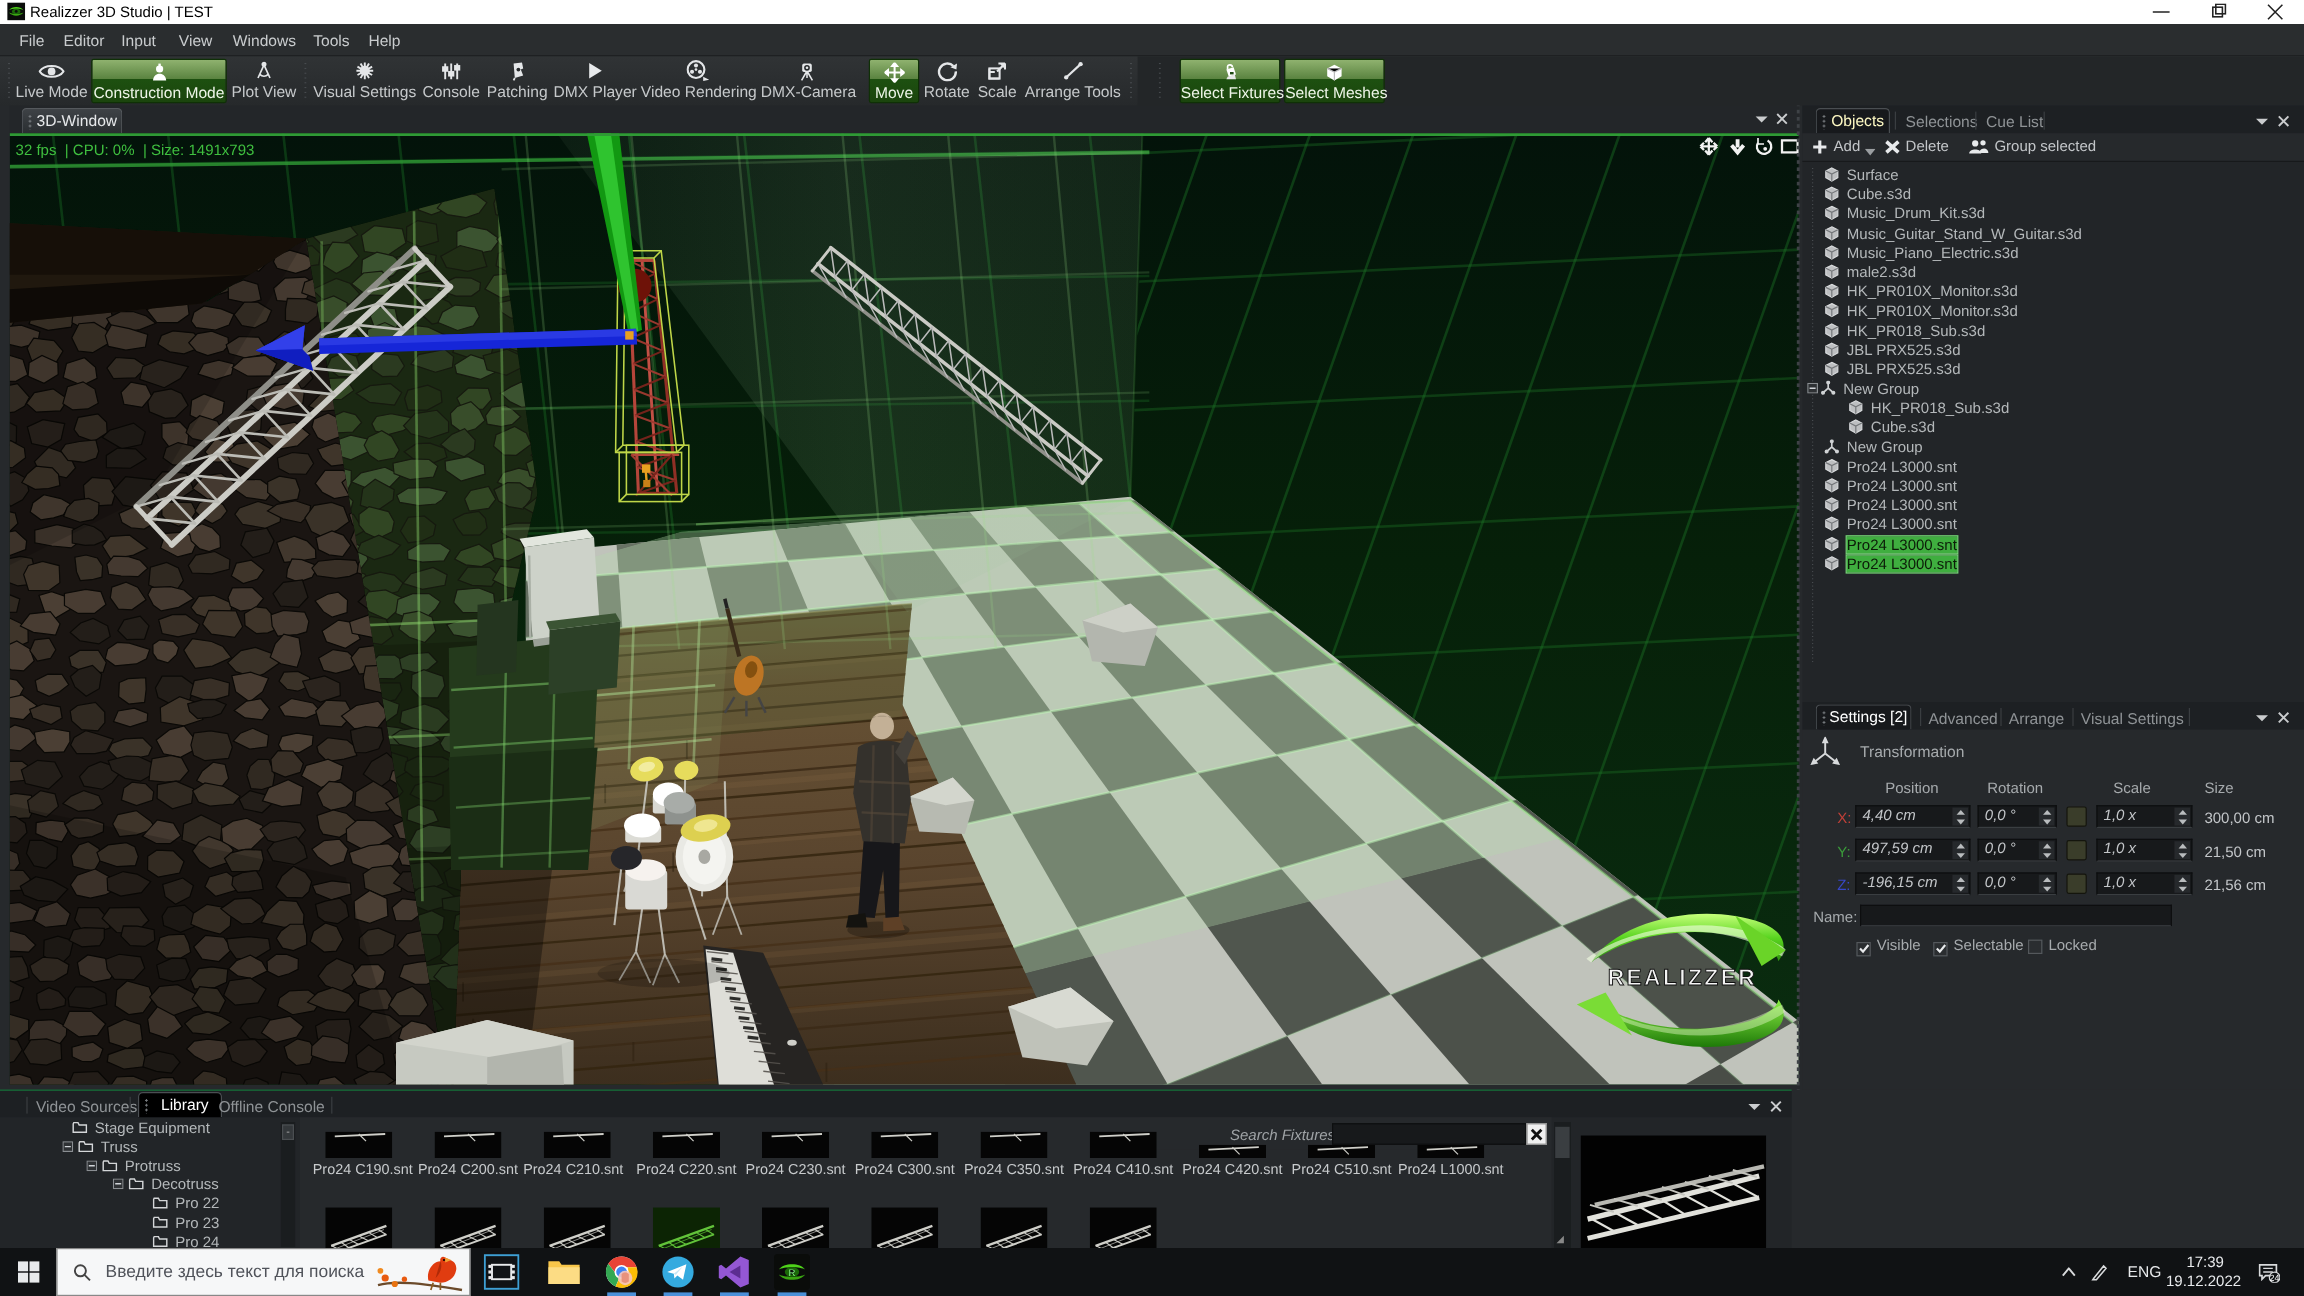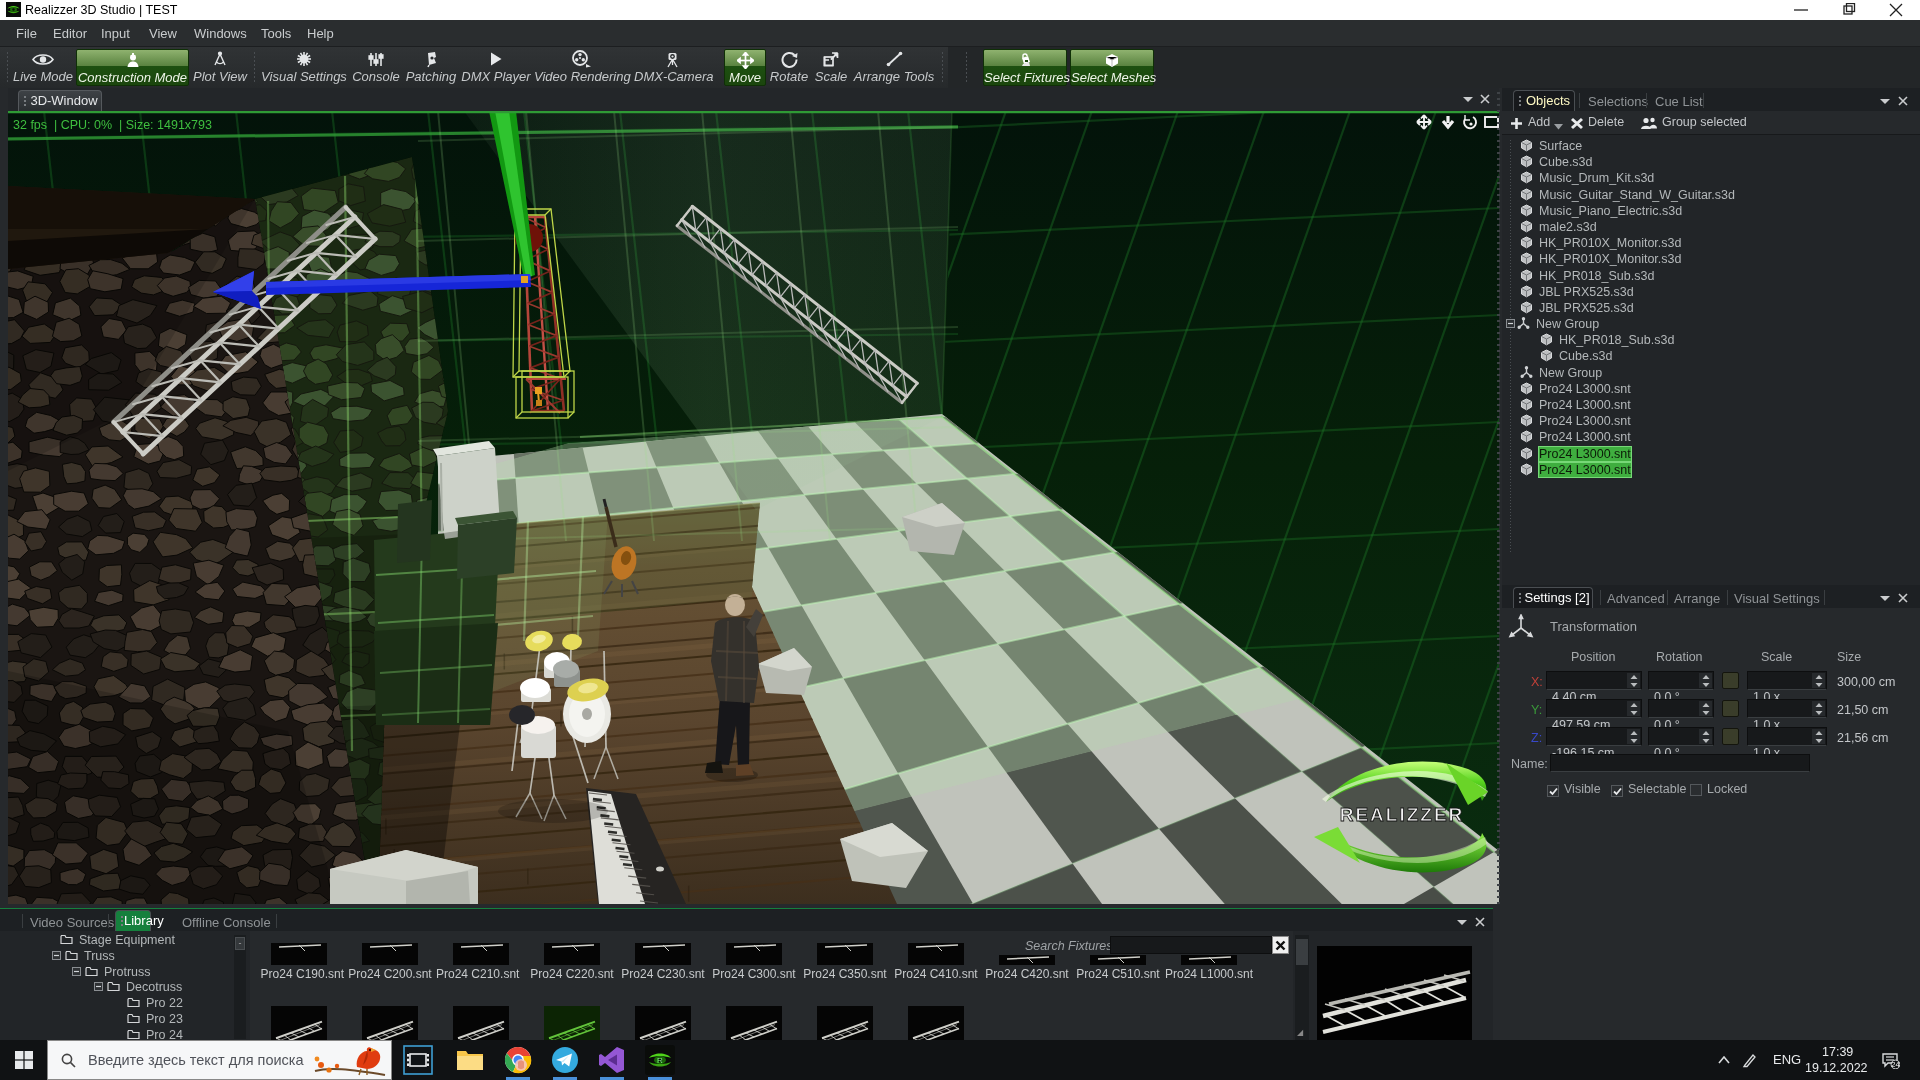--- a/index.html
+++ b/index.html
@@ -3,38 +3,38 @@
 * { margin:0; padding:0; box-sizing:border-box; }
 html,body { width:1920px; height:1080px; overflow:hidden; font-family:"Liberation Sans",sans-serif; background:#26292c; }
 #titlebar { position:absolute; left:0; top:0; width:1920px; height:20px; background:#ffffff; color:#000; font-size:12.5px; }
 #titlebar .ttl { position:absolute; left:25px; top:3px; }
 #menubar { position:absolute; left:0; top:20px; width:1920px; height:27px; background:#2a2d2f; border-bottom:1px solid #1c1e20; }
 #menubar span { position:absolute; top:6px; color:#c9ccce; font-size:13px; }
 #toolbar { position:absolute; left:0; top:47px; width:1920px; height:41px; background:linear-gradient(#303335,#26292b); }
 #toolbar .rsec { position:absolute; left:948px; top:0; width:972px; height:41px; background:#232628; }
 .tbtn { position:absolute; top:2px; text-align:center; color:#c6c9cb; font-size:13px; }
 .tbtn .ic { height:20px; display:flex; align-items:center; justify-content:center; }
-.tbtn .lb { margin-top:0px; white-space:nowrap;font-style:italic; }
+.tbtn .lb { margin-top:0px; white-space:nowrap; }
 .gbtn { background:linear-gradient(#8fb26f 0%,#5a8340 45%,#1d5010 46%,#1b450d 100%); border:1px solid #0f3006; border-radius:2px; color:#eef5e8; }
 .vsep { position:absolute; top:4px; width:3px; height:33px; background-image:radial-gradient(circle, #4a4e52 34%, transparent 35%); background-size:3px 4px; }
 #vptabbar { position:absolute; left:8px; top:88px; width:1491px; height:23px; background:#232629; }
 .dtab { position:absolute; background:linear-gradient(#3e4246,#2a2e31); border:1px solid #55595d; border-bottom:none; border-radius:4px 4px 0 0; color:#e6e8ea; font-size:13px; text-align:center; }
 .dtab .grip { position:absolute; left:4px; top:4px; width:4px; bottom:3px; background-image:radial-gradient(circle,#787c80 30%,transparent 32%); background-size:4px 4px; }
 .ptab { position:absolute; color:#8f9396; font-size:13px; }
 #objpanel { position:absolute; left:1502px; top:88px; width:418px; height:497px; background:#222528; }
 #setpanel { position:absolute; left:1502px; top:585px; width:418px; height:323px; background:#26292c; }
 #libpanel { position:absolute; left:0px; top:908px; width:1493px; height:132px; background:#222528; border-top:1px solid #15803d; }
 .phead { position:absolute; left:0; top:0; right:0; height:23px; background:#1d2023; }
 .trow { height:16.2px; line-height:16px; color:#b4b8ba; font-size:12.5px; white-space:nowrap; }
 .trow .tlbl { margin-left:6px; }
 .sel { background:#3fae3f; color:#0c1c08; outline:1px solid #77d877; }
 .lrow { height:15.8px; line-height:15.5px; color:#b4b8ba; font-size:12.5px; white-space:nowrap; }
 .lrow .tlbl { margin-left:6px; }
 .ninp { display:inline-block; height:19px; background:#17191b; border:1px solid #0d0e0f; border-bottom-color:#3a3e41; color:#c3c6c9; font-size:12.5px; position:relative; vertical-align:middle; }
-.nval { position:absolute; left:5px; top:18px; }
+.nval { position:absolute; left:5px; top:0;font-style:italic; }
 .spin { position:absolute; right:1px; top:1px; width:13px; height:15px; background:#26292c; display:flex; align-items:center; justify-content:center; }
 .cb { display:inline-block; width:12px; height:12px; background:#2a2d30; border:1px solid #54585c; vertical-align:-2px; text-align:center; line-height:9px; }
 .slab { color:#a6aaad; font-size:12.5px; }
 #taskbar { position:absolute; left:0; top:1040px; width:1920px; height:40px; background:#101214; }
 .tbi { position:absolute; top:6px; }
 </style></head>
 <body>
 
 <div id="titlebar">
  <svg width="15" height="15" viewBox="0 0 30 30" style="position:absolute;left:6px;top:2px">
@@ -1814,21 +1814,21 @@
         </svg></span><span class="slab" style="margin-left:5px;vertical-align:1px">Visible</span></div>
  <div style="position:absolute;left:109px;top:195px"><span class="cb"><svg width="9" height="9" viewBox="0 0 9 9">
           <path d="M1,4.5 L3.5,7 L8,1.5" stroke="#e8eaec" stroke-width="1.8" fill="none"></path>
         </svg></span><span class="slab" style="margin-left:5px;vertical-align:1px">Selectable</span></div>
  <div style="position:absolute;left:188px;top:195px"><span class="cb"></span><span class="slab" style="margin-left:5px;vertical-align:1px">Locked</span></div>
 </div>
 
 <div id="libpanel">
  <div class="phead" style="height:22px"></div>
  <div class="ptab" style="left:30px;top:6px">Video Sources</div>
- <div class="dtab" style="left:115px;top:1px;width:36px;height:21px;line-height:20px;background:#15803d;border-color:#4a4e52"><div class="grip"></div><span style="margin-left:8px;color:#fff">Library</span></div>
+ <div class="dtab" style="left:115px;top:1px;width:70px;height:21px;line-height:20px;background:#000000;border-color:#4a4e52"><div class="grip"></div><span style="margin-left:8px;color:#fff">Library</span></div>
  <div class="ptab" style="left:182px;top:6px">Offline Console</div>
  <div style="position:absolute;left:22px;top:5px;width:1px;height:14px;background:#3a3e41"></div>
  <div style="position:absolute;left:108px;top:5px;width:1px;height:14px;background:#3a3e41"></div>
  <div style="position:absolute;left:276px;top:5px;width:1px;height:14px;background:#3a3e41"></div>
  <svg width="30" height="12" viewBox="0 0 30 12" style="position:absolute;left:1455px;top:7px">
       <path d="M2,4 L7,9 L12,4" fill="#caccce"></path>
       <path d="M21,2 L29,10 M29,2 L21,10" stroke="#caccce" stroke-width="1.6"></path>
     </svg>
  <div style="position:absolute;left:0;top:24px;width:250px;bottom:0;overflow:hidden">
 <div class="lrow" style="padding-left:60px"><svg width="13" height="11" viewBox="0 0 13 11" style="vertical-align:-1px">

